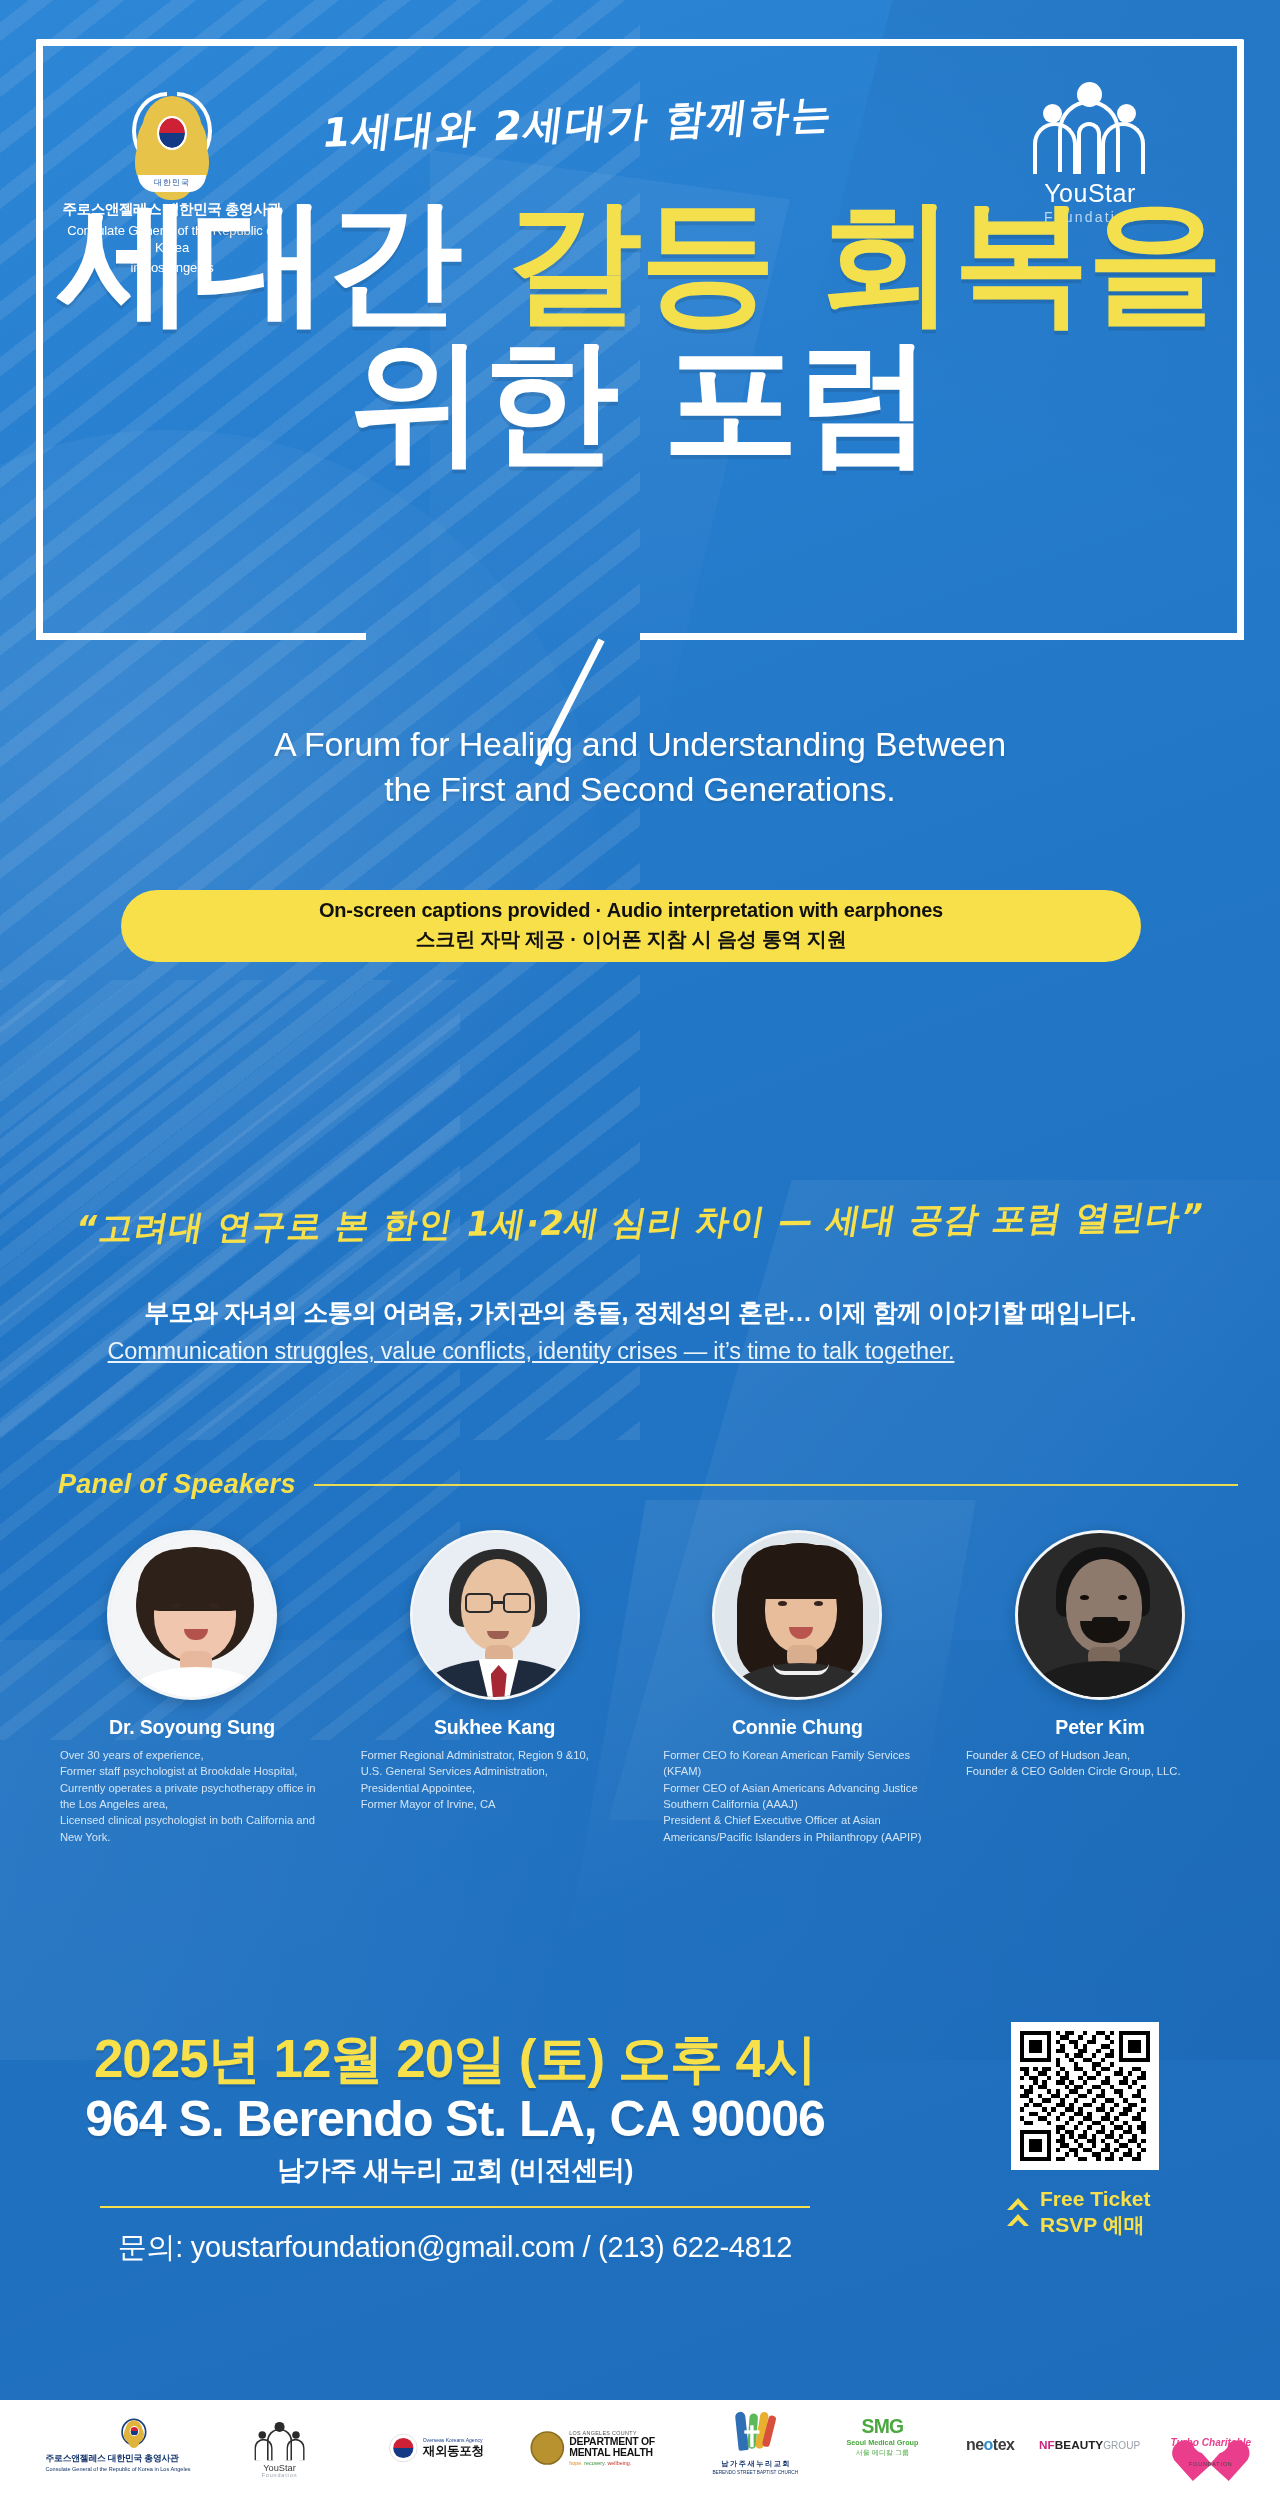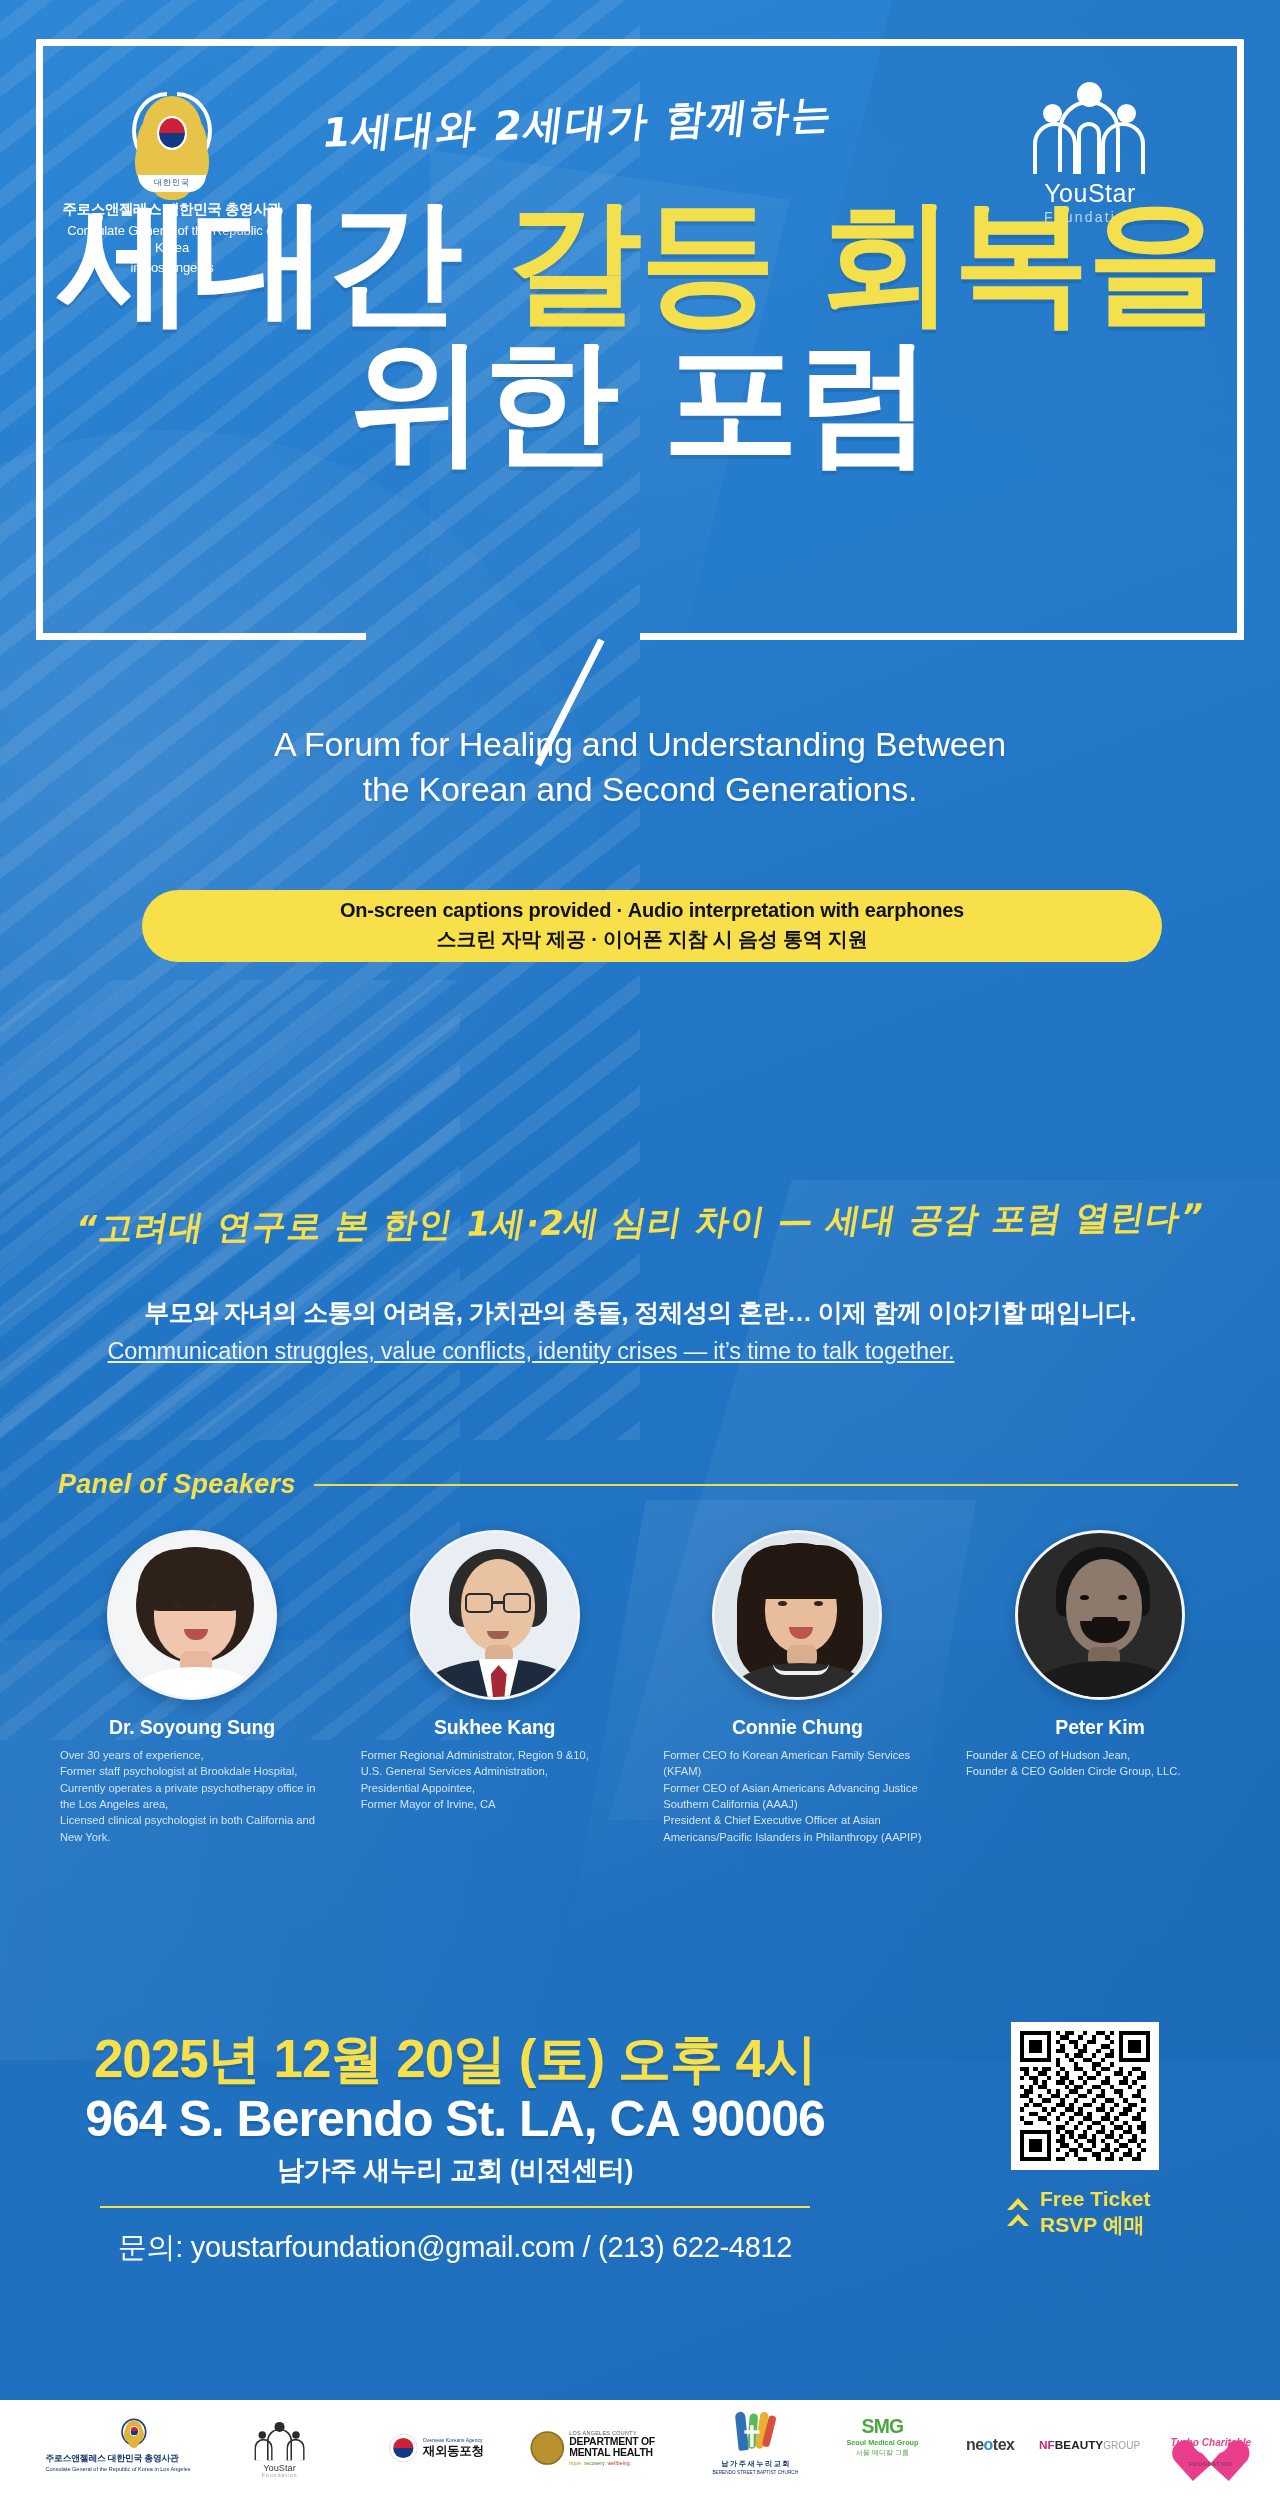--- a/index.html
+++ b/index.html
@@ -168,21 +168,21 @@
   
   .subtitle{
     position:absolute; left:0; top:722px; width:1280px; text-align:center;
     color:#ffffff; font-size:34px; line-height:1.33; font-weight:500;
     letter-spacing:-.2px;
     text-shadow:0 2px 3px rgba(0,0,0,.12);
   }
 
   
   .pill{
-    position:absolute; left:142px; top:890px; width:1020px; height:72px;
+    position:absolute; left:121px; top:890px; width:1020px; height:72px;
     background:#f7e04a; border-radius:36px;
     display:flex; flex-direction:column; align-items:center; justify-content:center;
     color:#111111;
   }
   .pill .r1{ font-size:20px; font-weight:bold; letter-spacing:-.2px; }
   .pill .r2{ font-size:20px; font-weight:bold; margin-top:4px; letter-spacing:-.2px;}
 
   
   .quote{
     position:absolute; left:0; top:1200px; width:1280px; text-align:center;
@@ -419,21 +419,21 @@
     <div class="ys-sub">Foundation</div>
   </div>
 
   <div class="title">
     <span>세대간 </span><span class="hl">갈등 회복을</span>
     <span class="l2">위한 포럼</span>
   </div>
 
   <div class="subtitle">
     <div>A Forum for Healing and Understanding Between</div>
-    <div>the Korean and Second Generations.</div>
+    <div>the First and Second Generations.</div>
   </div>
 
   <div class="pill">
     <div class="r1">On-screen captions provided · Audio interpretation with earphones</div>
     <div class="r2">스크린 자막 제공 · 이어폰 지참 시 음성 통역 지원</div>
   </div>
 
   <div class="quote">“고려대 연구로 본 한인 1세·2세 심리 차이 — 세대 공감 포럼 열린다”</div>
   <div class="quote-ko">부모와 자녀의 소통의 어려움, 가치관의 충돌, 정체성의 혼란… 이제 함께 이야기할 때입니다.</div>
   <div class="quote-en">Communication struggles, value conflicts, identity crises — it’s time to talk together.</div>

